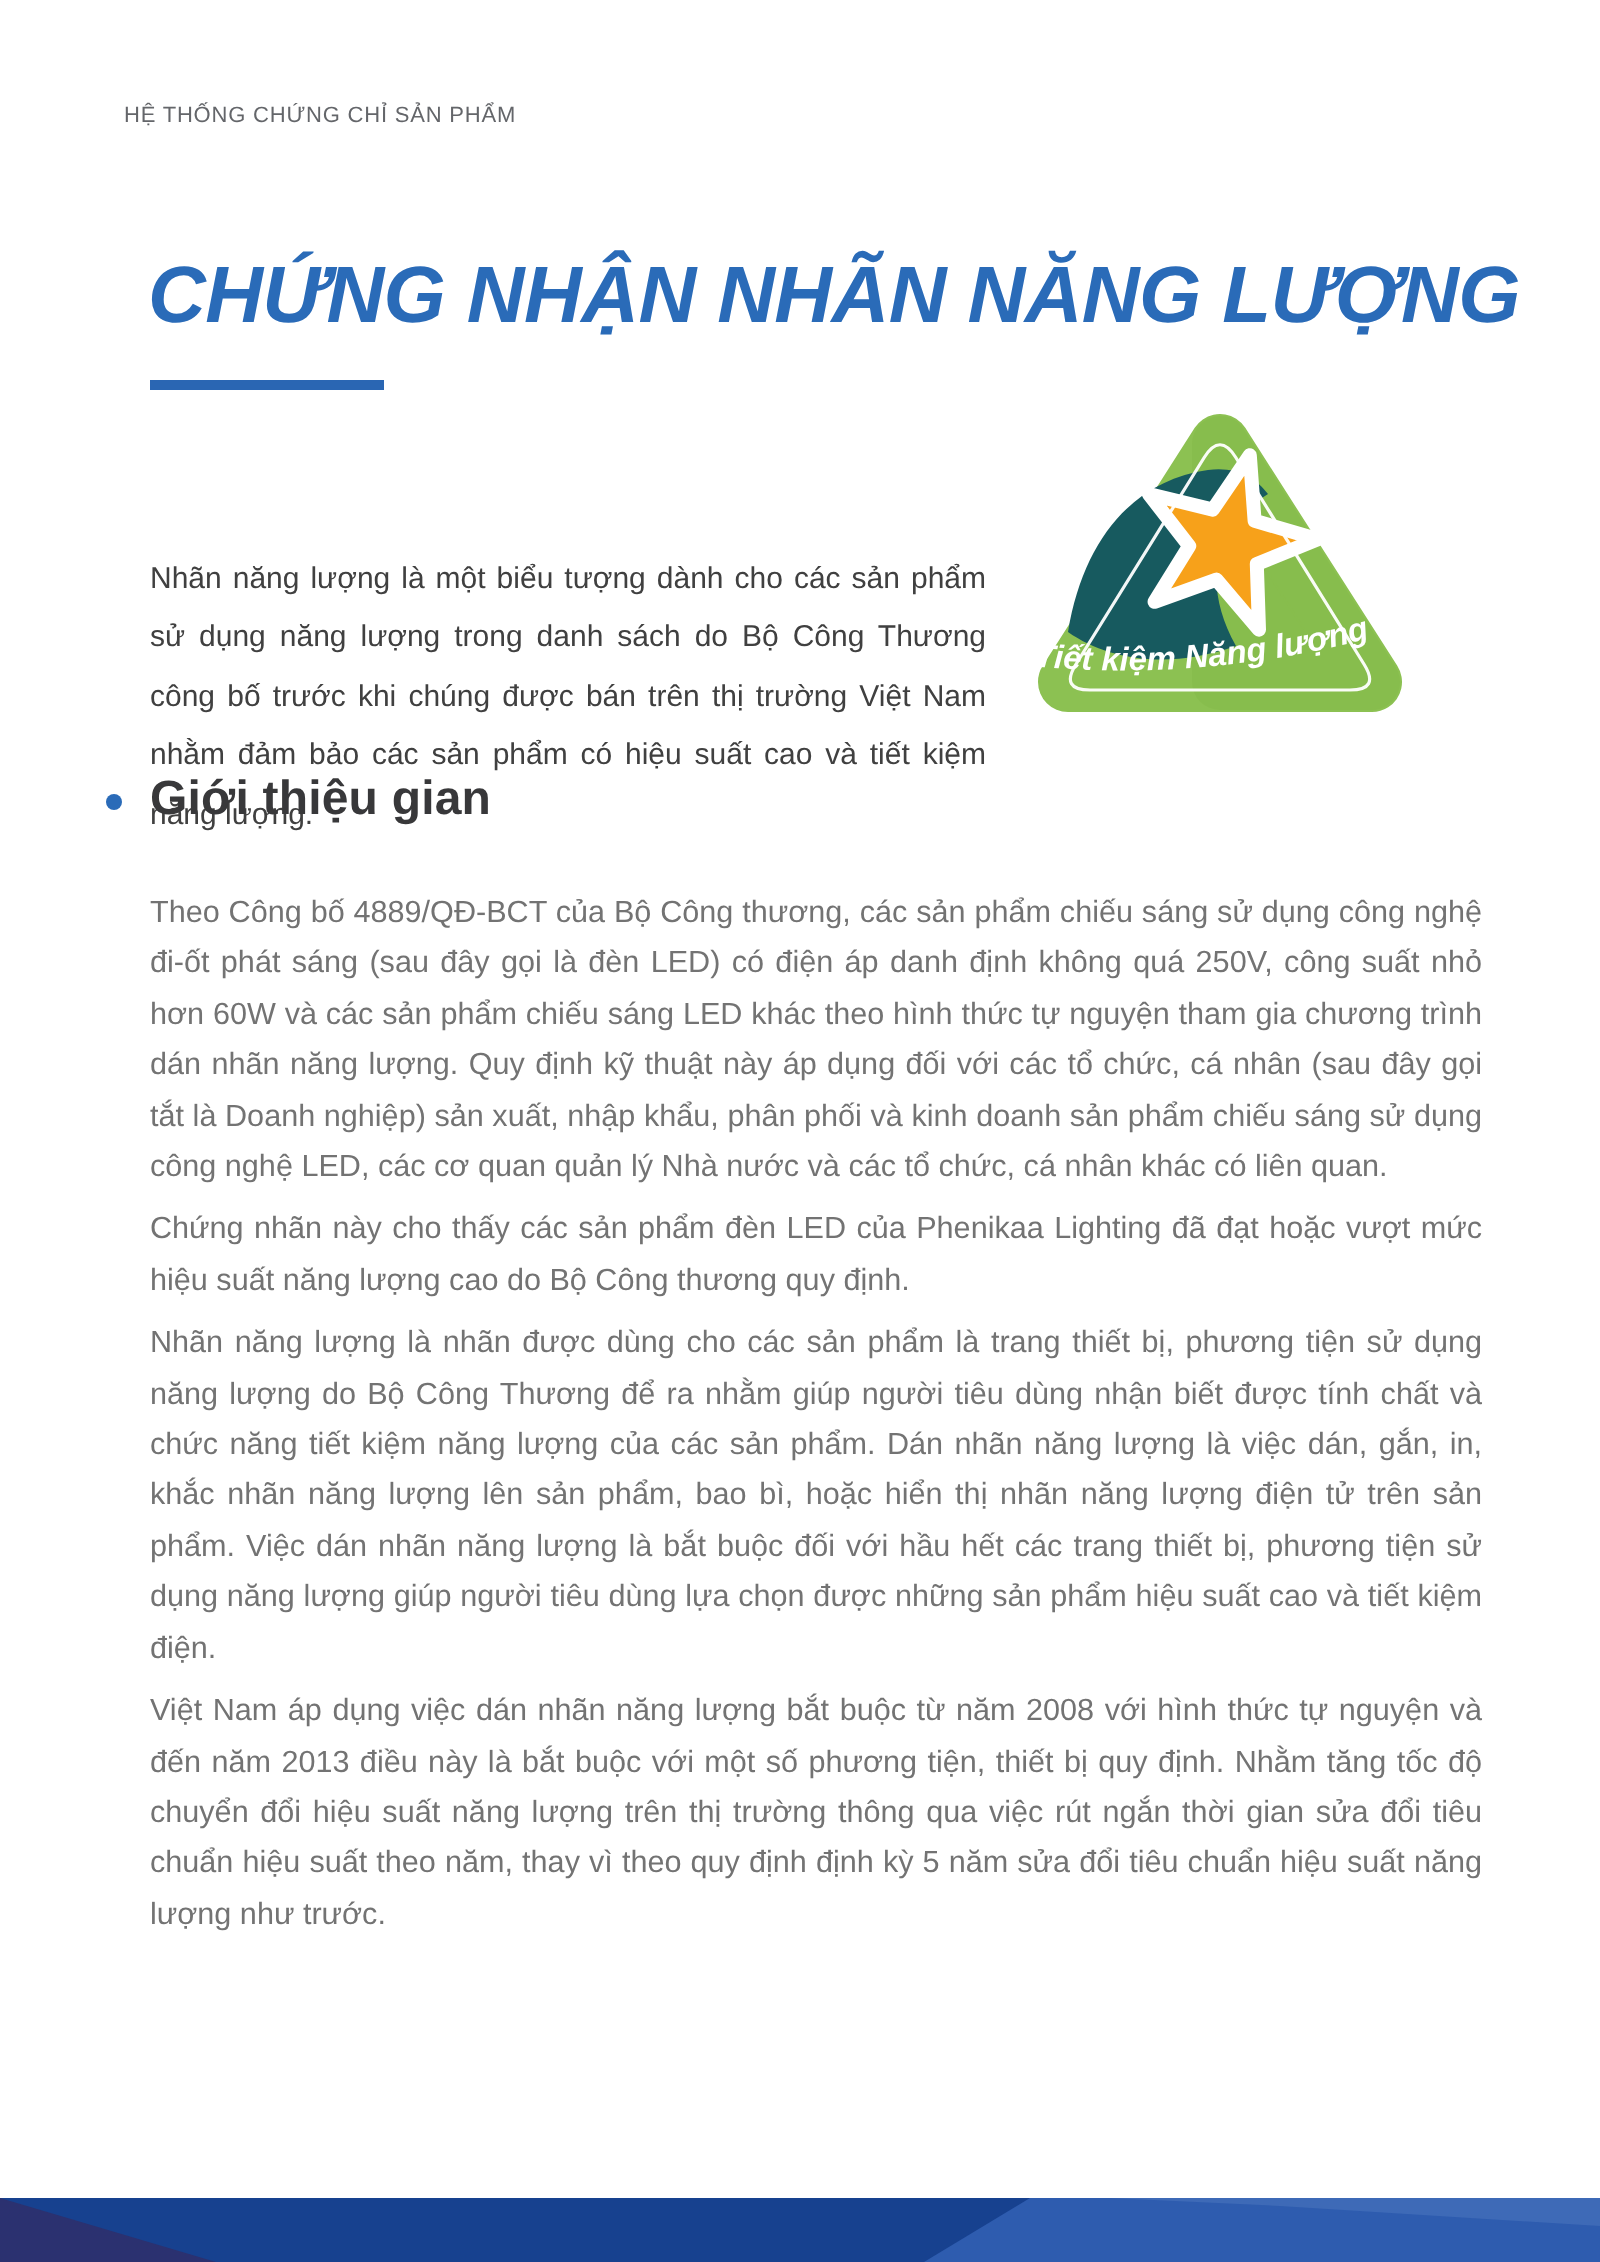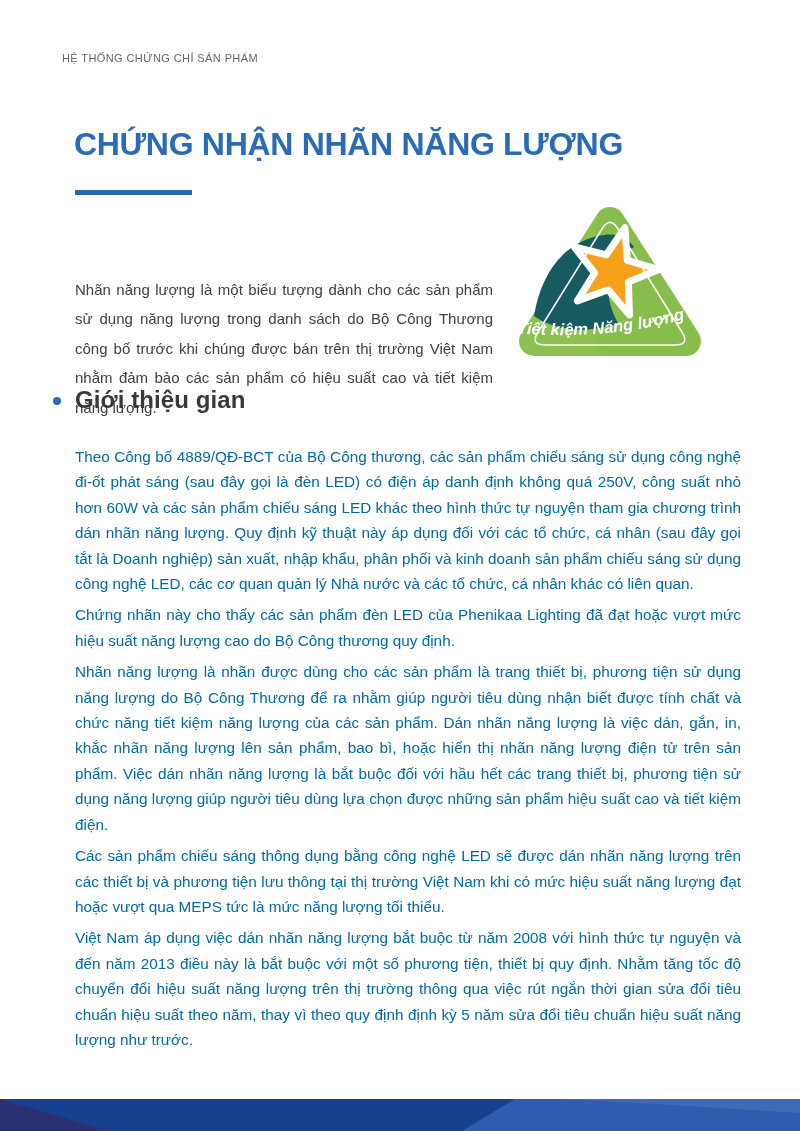--- a/index.html
+++ b/index.html
@@ -18,25 +18,26 @@
     left: 62px;
     top: 52px;
     font-size: 11px;
     letter-spacing: 0.4px;
     color: #64666a;
   }
   .doc-title {
     position: absolute;
     left: 74px;
     top: 126px;
-    font-size: 32px;
+    font-size: 40px;
     font-weight: 700;
     letter-spacing: -0.3px;
     color: #2a6bb8;
     white-space: nowrap;
+    font-style: italic;
   }
   .title-underline {
     position: absolute;
     left: 75px;
     top: 190px;
     width: 117px;
     height: 5px;
     background: #2a66b3;
   }
   .intro-paragraph {
@@ -81,21 +82,21 @@
   .body-copy {
     position: absolute;
     left: 75px;
     top: 444px;
     width: 666px;
   }
   .body-copy p {
     font-size: 15.3px;
     line-height: 25.4px;
     text-align: justify;
-    color: #0369a1;
+    color: #737373;
     margin-bottom: 6px;
   }
   .footer-band {
     position: absolute;
     left: 0;
     bottom: 0;
     width: 800px;
     height: 32px;
   }
 </style>
@@ -132,21 +133,20 @@
 
   <div class="section-heading-row">
     <span class="heading-bullet"></span>
     <h2 class="section-heading">Giới thiệu gian</h2>
   </div>
 
   <div class="body-copy">
     <p>Theo Công bố 4889/QĐ-BCT của Bộ Công thương, các sản phẩm chiếu sáng sử dụng công nghệ đi-ốt phát sáng (sau đây gọi là đèn LED) có điện áp danh định không quá 250V, công suất nhỏ hơn 60W và các sản phẩm chiếu sáng LED khác theo hình thức tự nguyện tham gia chương trình dán nhãn năng lượng. Quy định kỹ thuật này áp dụng đối với các tổ chức, cá nhân (sau đây gọi tắt là Doanh nghiệp) sản xuất, nhập khẩu, phân phối và kinh doanh sản phẩm chiếu sáng sử dụng công nghệ LED, các cơ quan quản lý Nhà nước và các tổ chức, cá nhân khác có liên quan.</p>
     <p>Chứng nhãn này cho thấy các sản phẩm đèn LED của Phenikaa Lighting đã đạt hoặc vượt mức hiệu suất năng lượng cao do Bộ Công thương quy định.</p>
     <p>Nhãn năng lượng là nhãn được dùng cho các sản phẩm là trang thiết bị, phương tiện sử dụng năng lượng do Bộ Công Thương để ra nhằm giúp người tiêu dùng nhận biết được tính chất và chức năng tiết kiệm năng lượng của các sản phẩm. Dán nhãn năng lượng là việc dán, gắn, in, khắc nhãn năng lượng lên sản phẩm, bao bì, hoặc hiển thị nhãn năng lượng điện tử trên sản phẩm. Việc dán nhãn năng lượng là bắt buộc đối với hầu hết các trang thiết bị, phương tiện sử dụng năng lượng giúp người tiêu dùng lựa chọn được những sản phẩm hiệu suất cao và tiết kiệm điện.</p>
-    <p>Các sản phẩm chiếu sáng thông dụng bằng công nghệ LED sẽ được dán nhãn năng lượng trên các thiết bị và phương tiện lưu thông tại thị trường Việt Nam khi có mức hiệu suất năng lượng đạt hoặc vượt qua MEPS tức là mức năng lượng tối thiểu.</p>
     <p>Việt Nam áp dụng việc dán nhãn năng lượng bắt buộc từ năm 2008 với hình thức tự nguyện và đến năm 2013 điều này là bắt buộc với một số phương tiện, thiết bị quy định. Nhằm tăng tốc độ chuyển đổi hiệu suất năng lượng trên thị trường thông qua việc rút ngắn thời gian sửa đổi tiêu chuẩn hiệu suất theo năm, thay vì theo quy định định kỳ 5 năm sửa đổi tiêu chuẩn hiệu suất năng lượng như trước.</p>
   </div>
 
   <svg class="footer-band" viewBox="0 0 800 32" preserveAspectRatio="none" aria-hidden="true">
     <rect x="0" y="0" width="800" height="32" fill="#2e5caf"></rect>
     <polygon points="555,0 800,0 800,14 640,4" fill="#3e6ab7"></polygon>
     <polygon points="0,0 515,0 462,32 0,32" fill="#17418f"></polygon>
     <polygon points="0,0 108,32 0,32" fill="#2b3170"></polygon>
   </svg>
 

